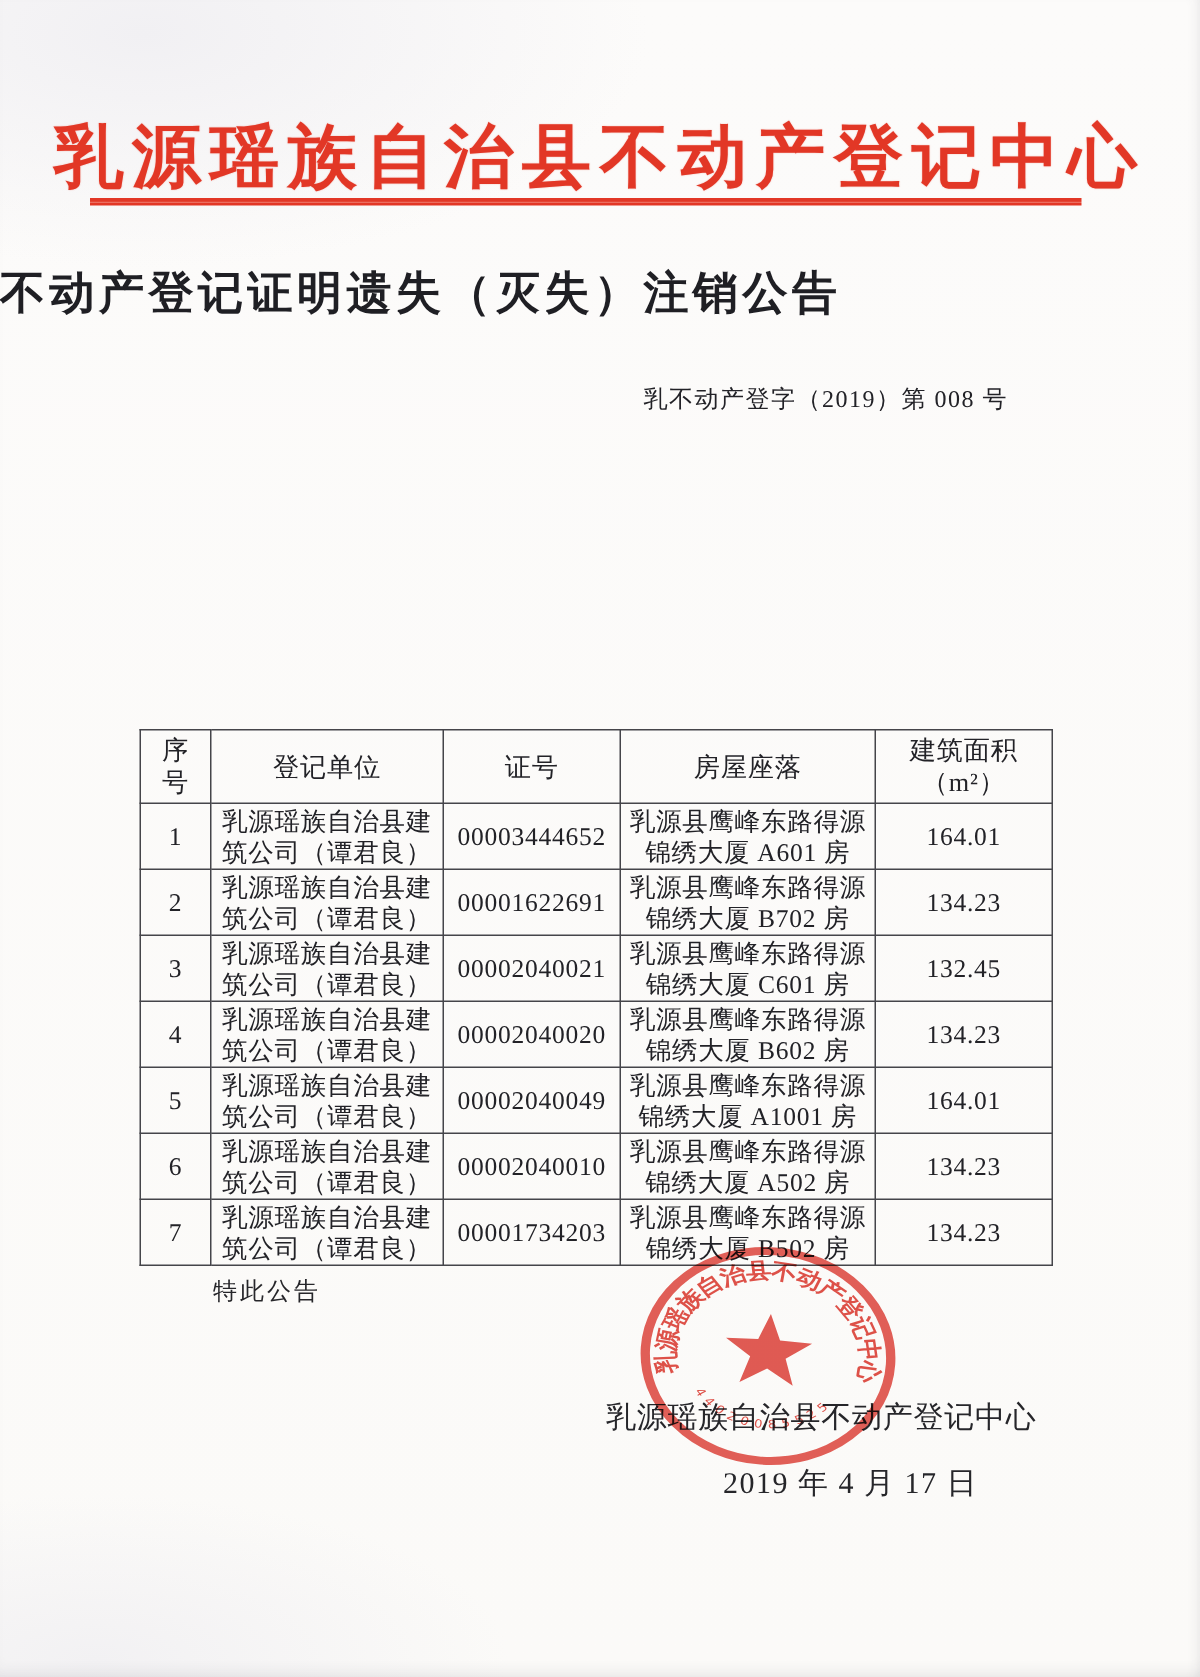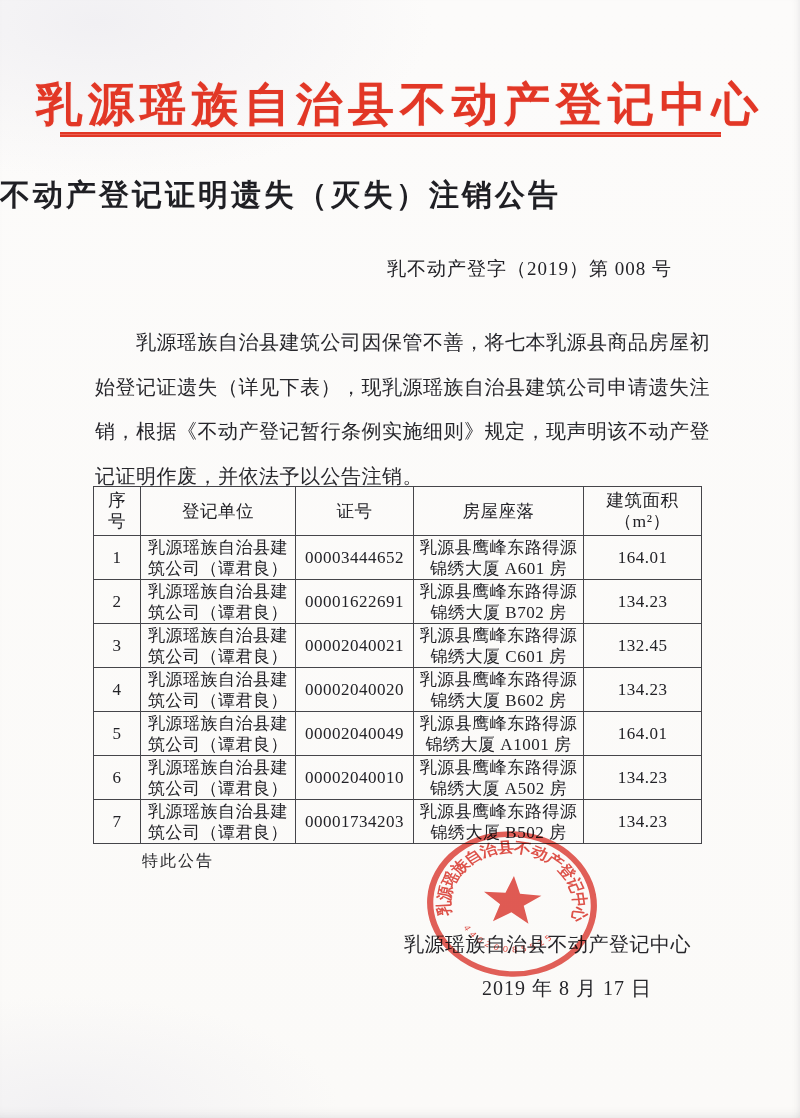--- a/index.html
+++ b/index.html
@@ -20,21 +20,21 @@
   .header-rule {
     position:absolute; top:132px; left:60px; width:661px; height:5px;
     background:linear-gradient(#e23726 45%, #f08a7e 55%, #e23726 70%);
   }
   .doc-title {
     position:absolute; top:175px; left:0; width:100%; text-align:left;
     font-size:30px; font-weight:600; letter-spacing:3px; color:#1f1f24;
   }
   .doc-number {
     position:absolute; top:256px; right:128px;
-    font-size:19px; letter-spacing:1px; color:#222227;
+    font-size:16px; letter-spacing:1px; color:#222227;
   }
   .body-text {
     position:absolute; top:320px; left:95px; width:624px;
     font-size:20px; line-height:44.5px; letter-spacing:0.5px;
     white-space:pre-line; text-indent:41px; color:#27272c;
   }
   table.reg-table {
     position:absolute; left:93px; top:486px; width:608px;
     border-collapse:collapse; table-layout:fixed; color:#222227;
   }
@@ -61,24 +61,20 @@
 <body>
 
 <div class="page">
 
   <div class="header-title">乳源瑶族自治县不动产登记中心</div>
   <div class="header-rule"></div>
 
   <div class="doc-title">不动产登记证明遗失（灭失）注销公告</div>
   <div class="doc-number">乳不动产登字（2019）第 008 号</div>
 
-  <div class="body-text">乳源瑶族自治县建筑公司因保管不善，将七本乳源县商品房屋初
-始登记证遗失（详见下表），现乳源瑶族自治县建筑公司申请遗失注
-销，根据《不动产登记暂行条例实施细则》规定，现声明该不动产登
-记证明作废，并依法予以公告注销。</div>
 
   <table class="reg-table">
     <colgroup>
       <col style="width:47px">
         <col style="width:155px">
         <col style="width:118px">
         <col style="width:170px">
         <col style="width:118px">
     </colgroup>
     <thead>
@@ -155,21 +151,21 @@
         <td class="pre">乳源县鹰峰东路得源
 锦绣大厦 B502 房</td>
         <td class="area-cell">134.23</td>
       </tr>
     </tbody>
   </table>
 
   <div class="closing">特此公告</div>
 
   <div class="signature">乳源瑶族自治县不动产登记中心</div>
-  <div class="date-line">2019 年 8 月 17 日</div>
+  <div class="date-line">2019 年 4 月 17 日</div>
 
   <svg class="seal-svg" viewBox="0 0 200 200" preserveAspectRatio="none">
     <defs>
       <path id="sealTextArc" d="M 33 122 A 70 70 0 1 1 167 122" fill="none"></path>
       <path id="sealNumArc" d="M 45 132 A 64 64 0 0 0 155 132" fill="none"></path>
     </defs>
     <circle cx="100" cy="100" r="92" fill="none" stroke="#dd3a31" stroke-width="7" opacity="0.92"></circle>
     <polygon points="100,63 108.2,85.7 132.3,86.5 113.3,101.3 120,124.5 100,111 80,124.5 86.7,101.3 67.7,86.5 91.8,85.7" fill="#dd3a31" opacity="0.95"></polygon>
     <text font-size="19" font-weight="bold" fill="#dd3a31" letter-spacing="-1" font-family="'Liberation Serif','DejaVu Serif',serif">
       <textPath href="#sealTextArc" startOffset="2">乳源瑶族自治县不动产登记中心</textPath>

